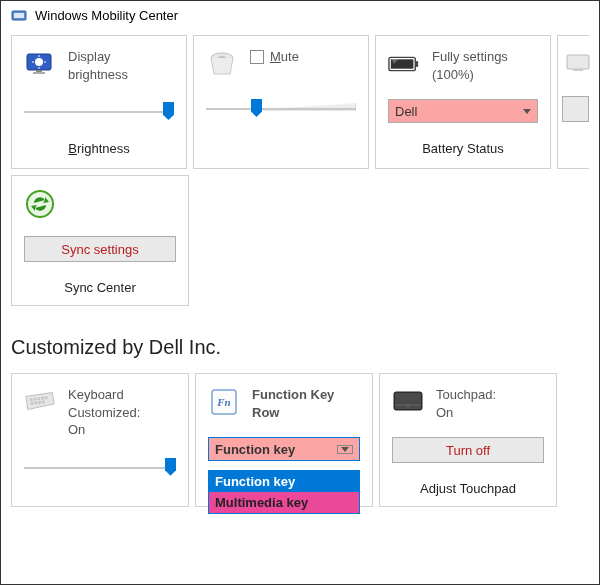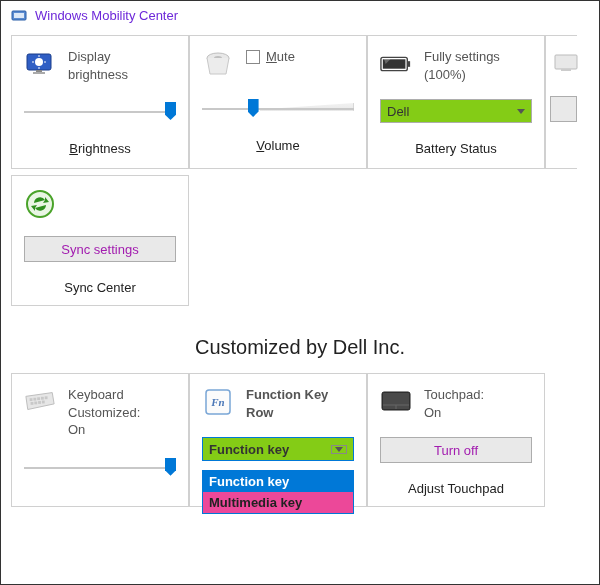--- a/index.html
+++ b/index.html
@@ -16,23 +16,24 @@
     .title-bar {
       display: flex;
       align-items: center;
       gap: 8px;
       padding: 6px 10px;
     }
     .title-bar .app-icon {
       width: 16px; height: 16px;
       display: inline-flex; align-items: center; justify-content: center;
     }
-    .title-bar .title-text { font-size: 13px; color: #6d28d9; }
+    .title-bar .title-text { font-size: 13px; color: #000000; }
     .tile-row {
       display: flex;
+      gap: 6px;
       padding: 6px 10px 0 10px;
     }
     .tile {
       border: 1px solid #d0d0d0;
       background: #fff;
       width: 178px;
       display: flex;
       flex-direction: column;
       position: relative;
     }
@@ -95,21 +96,21 @@
     .vol-wedge {
       position:absolute; left: 38%; right: 0; top: 2px; bottom: 6px;
       background: linear-gradient(to top, #e8e8e8 0, #f4f4f4 100%);
       clip-path: polygon(0 85%, 100% 20%, 100% 100%, 0 100%);
       border-right:1px solid #d8d8d8;
     }
     .select {
       width: 100%;
       height: 24px;
       border: 1px solid #adadad;
-      background: #84cc16;
+      background: #fca5a5;
       display: flex;
       align-items: center;
       justify-content: space-between;
       padding: 0 6px;
       font-size: 13px;
       color: #333;
     }
     .select-open {
       border-color: #0078d7;
     }
@@ -118,30 +119,29 @@
       border-left: 4px solid transparent;
       border-right: 4px solid transparent;
       border-top: 5px solid #555;
     }
     .btn {
       width: 100%;
       height: 26px;
       border: 1px solid #adadad;
       background: #e9e9e9;
       font-size: 13px;
-      color: #a21caf;
+      color: #b91c1c;
       display:flex; align-items:center; justify-content:center;
       cursor: pointer;
     }
     .vendor-heading {
       font-size: 20px;
       font-weight: 400;
       color: #222;
       padding: 30px 10px 8px 10px;
-      text-align: center;
     }
     .dropdown-list {
       position: absolute;
       left: 12px;
       right: 12px;
       top: 100%;
       margin-top: -14px;
       background: #fff;
       border: 1px solid #0078d7;
       z-index: 10;
@@ -218,23 +218,20 @@
         <span class="checkbox-box"></span>
         <span><span class="und-letter">M</span><span>ute</span></span>
       </div>
     </div>
     <div class="tile-mid">
       <div class="slider-track">
         <div class="vol-wedge"></div>
         <div class="slider-line"></div>
         <div class="slider-thumb" style="left: 30%;"></div>
       </div>
-    </div>
-    <div class="tile-bottom">
-      <span class="und-letter">V</span><span>olume</span>
     </div>
   </div>
 
   <div class="tile">
     <div class="tile-top">
       <span class="tile-icon">
         <svg width="34" height="20" viewBox="0 0 34 20">
           <rect x="1" y="3" width="28" height="14" rx="2" fill="#fff" stroke="#444" stroke-width="1.5"></rect>
           <rect x="3" y="5" width="24" height="10" fill="#333"></rect>
           <rect x="29" y="7" width="3" height="6" fill="#444"></rect>

